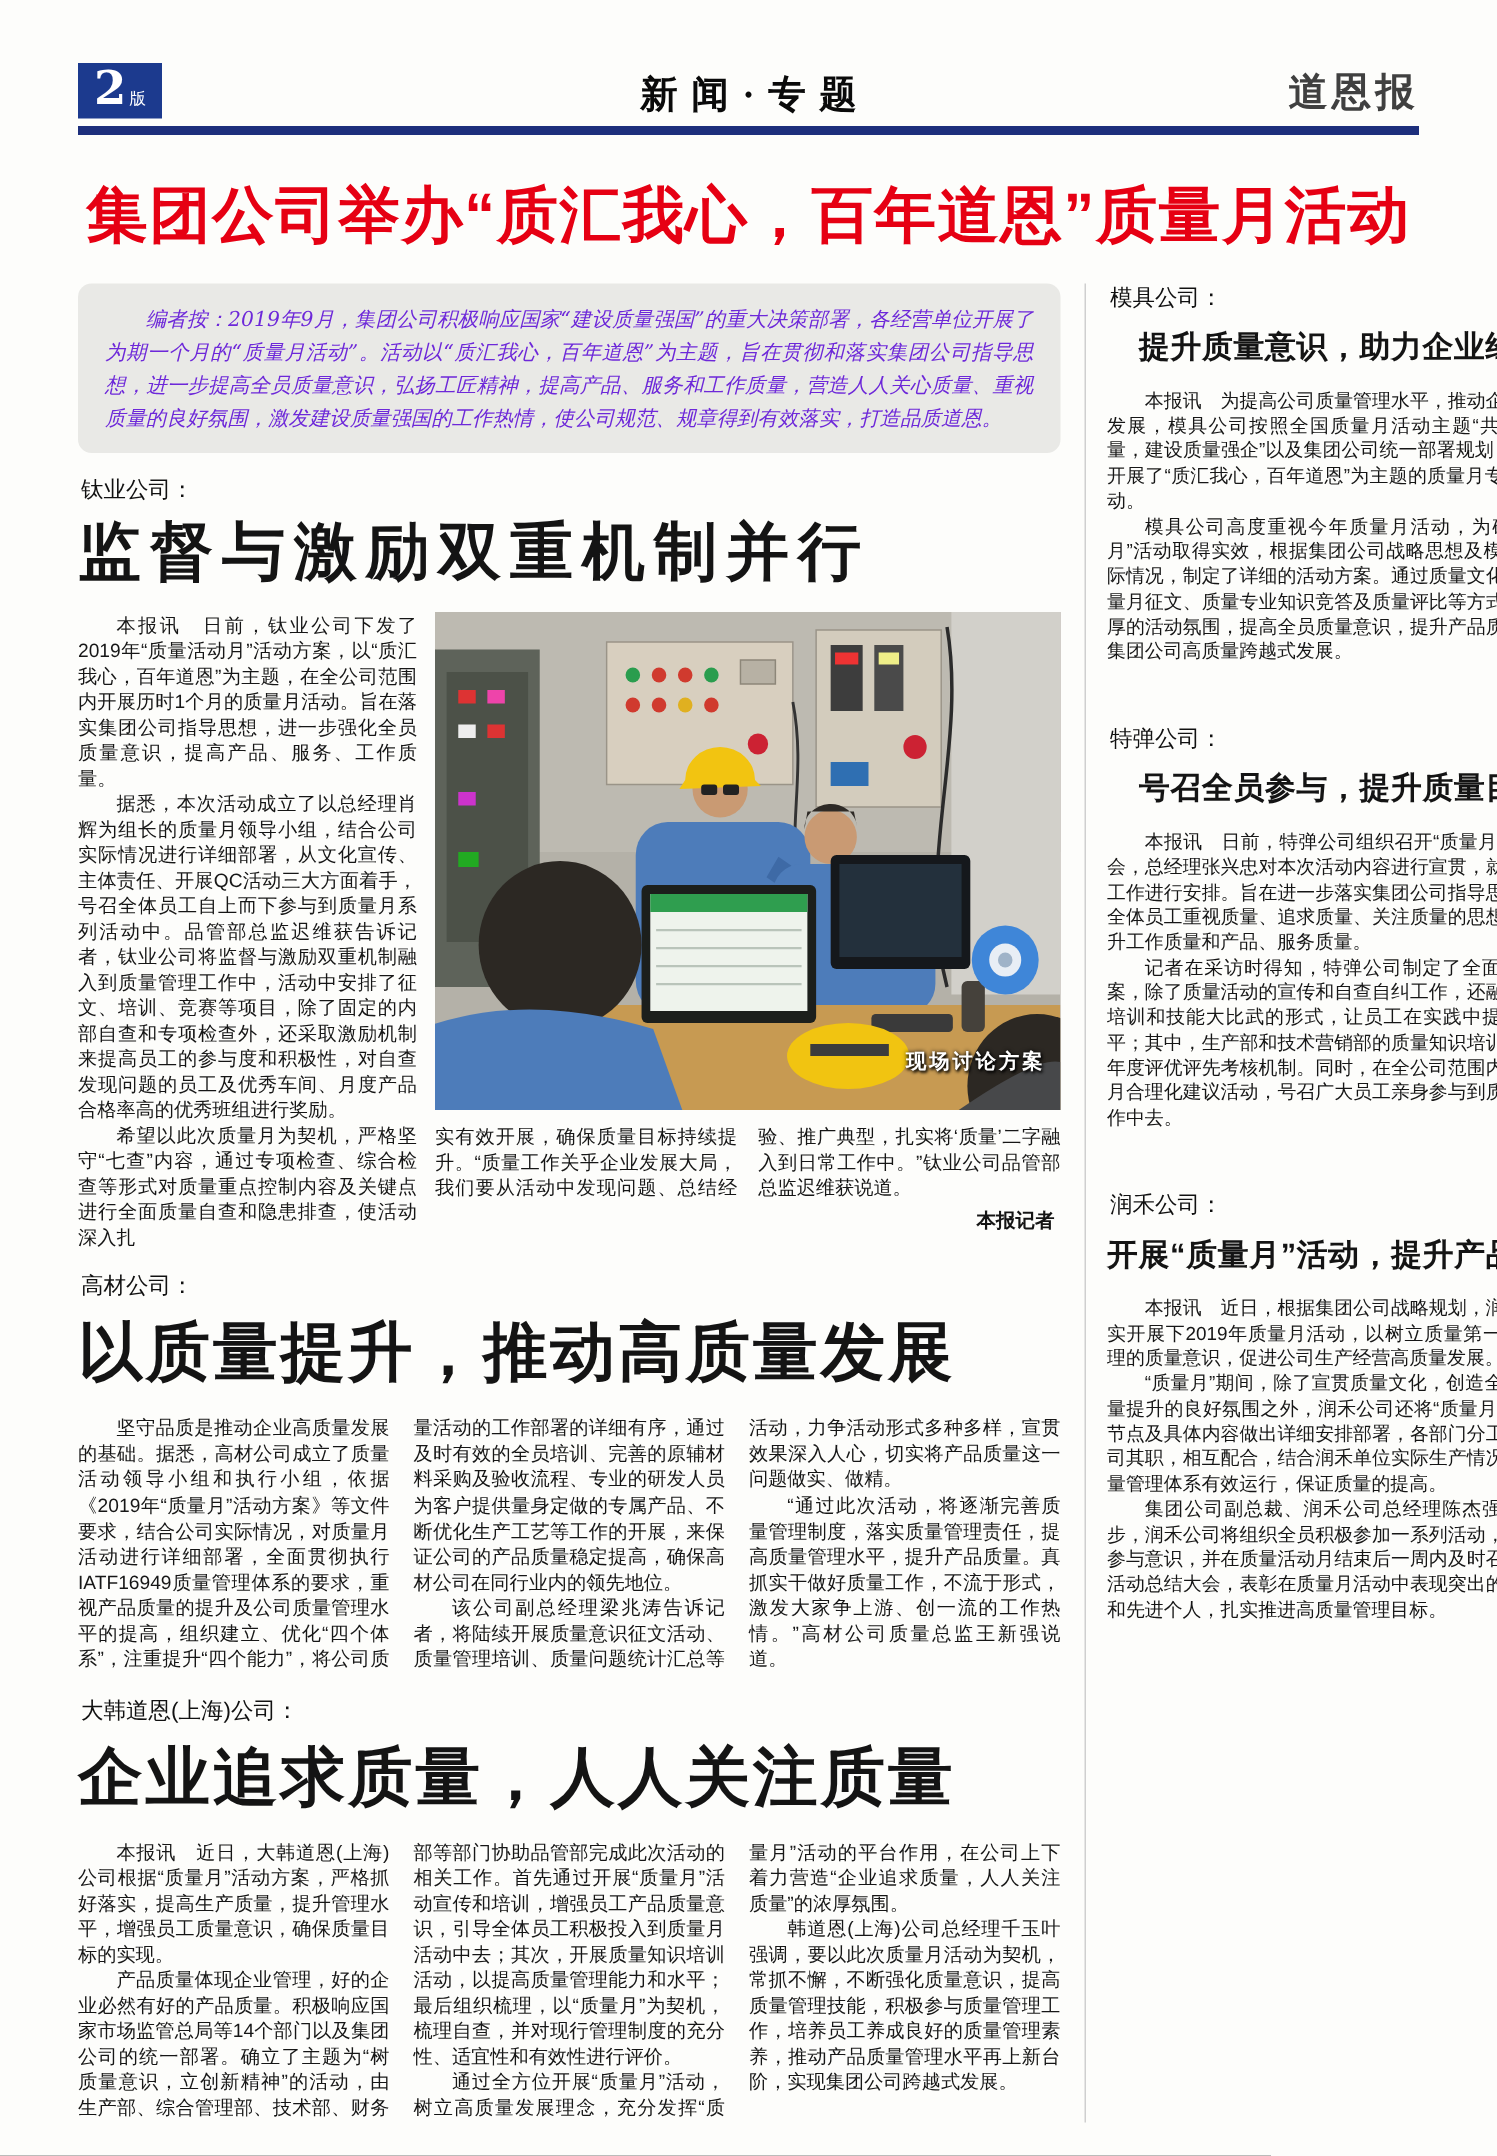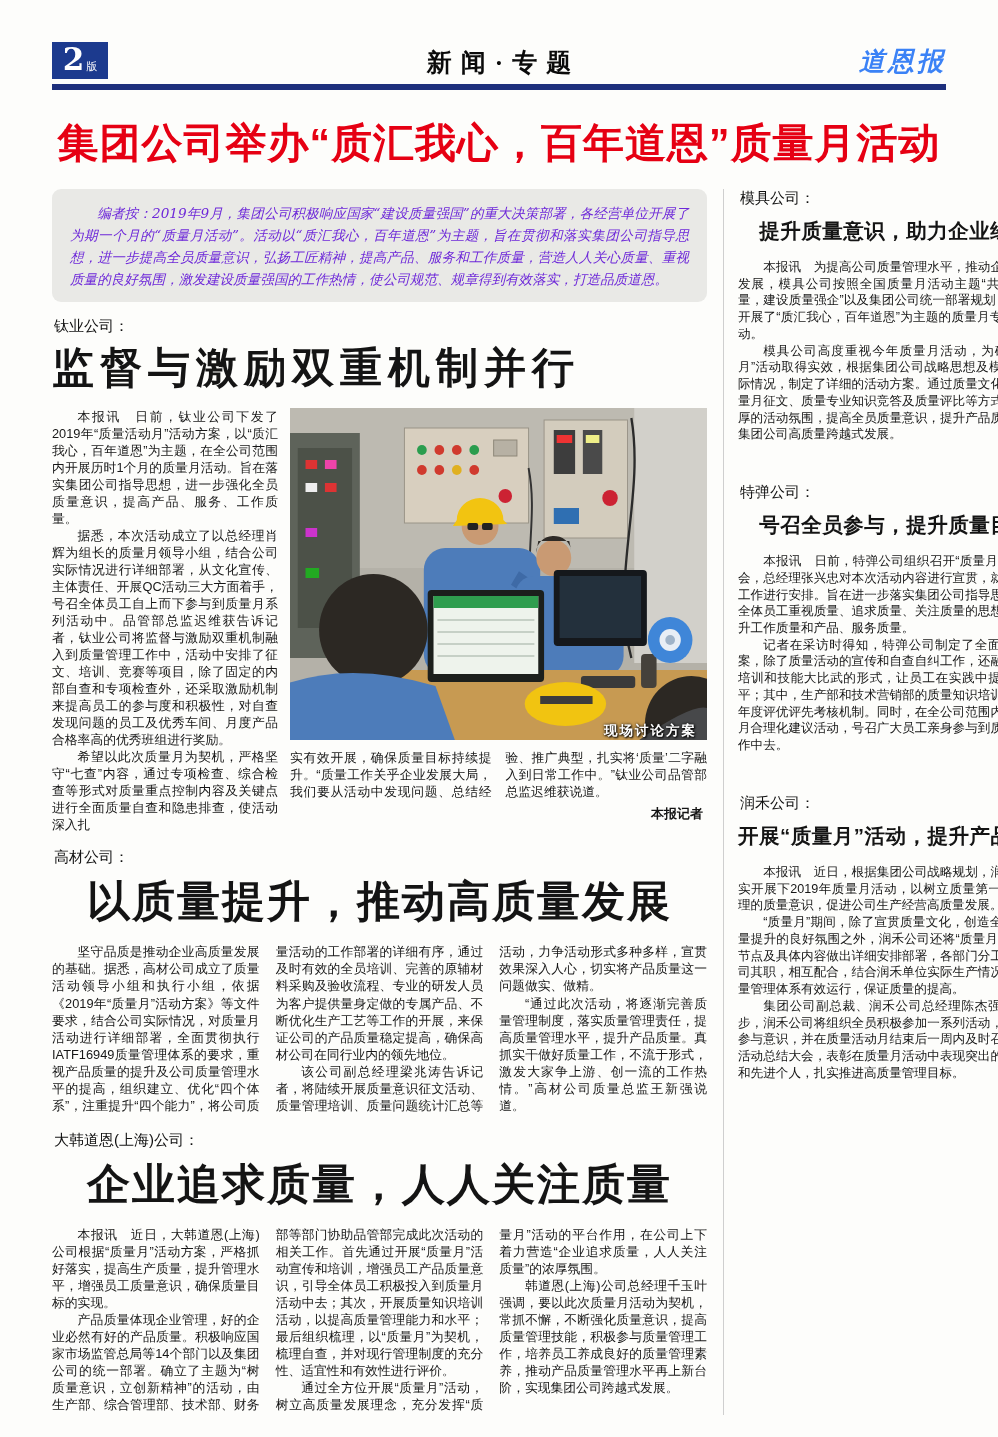--- a/index.html
+++ b/index.html
@@ -11,45 +11,45 @@
   }
   
   .hdr { display:flex; align-items:flex-end; justify-content:space-between;
          border-bottom:6px solid #1d2f7c; padding-bottom:5px; }
   .pagebox { background:#1c3a8e; color:#fff; width:56px; height:37px;
              display:flex; align-items:baseline; justify-content:center; padding-top:2px; }
   .pagebox .num { font-family:"DejaVu Serif",serif; font-size:31px; line-height:1; font-weight:bold; }
   .pagebox .unit { font-size:11px; margin-left:2px; }
   .section-title { font-size:25px; font-weight:bold; letter-spacing:9px; color:#0a0a0a;
                    transform:translateX(20px);font-family:Liberation Serif, serif; }
-  .masthead { font-family:"DejaVu Serif",serif; font-style:italic; font-weight:bold;
-              font-size:26px; color:#3b82f6; letter-spacing:3px; }
+  .masthead { font-family:"DejaVu Serif",serif; font-weight:bold;
+              font-size:26px; color:#404040; letter-spacing:3px; }
   
   .lead { color:#e60013; font-size:41px; font-weight:900; text-align:center;
           margin:26px 0 18px; letter-spacing:1px; white-space:nowrap; }
   
   .layout { display:flex; gap:16px; }
   .main { width:655px; flex:none; }
   .sidebar { flex:1; border-left:1px solid #cfcfcf; padding-left:14px; }
   
   .note { background:#e9e9e6; border-radius:9px; padding:13px 18px 12px;
           font-family:"DejaVu Serif",serif; font-style:italic; font-size:13.6px;
           line-height:1.62; color:#6d28d9; text-indent:2em; text-align:justify; }
   
   .company { font-size:15px; margin:15px 0 0 2px; color:#111; }
   .h-xl { font-size:42px; font-weight:900; text-align:left; letter-spacing:6px;
           margin:4px 0 12px; white-space:nowrap; }
-  .h-xl2 { font-size:43px; font-weight:900; text-align:center; letter-spacing:2px;
+  .h-xl2 { font-size:43px; font-weight:900; text-align:left; letter-spacing:2px;
            margin:6px 0 12px; white-space:nowrap; }
   p.body { font-size:12.8px; line-height:1.33; text-align:justify; text-indent:2em; color:#161616; }
   .taiye-body { display:flex; gap:12px; }
   .t-col { width:226px; flex:none; }
   .t-right { flex:1; display:flex; flex-direction:column; }
   .photo { height:332px; position:relative; overflow:hidden; background:#b3b0a8; }
-  .caption { position:absolute; right:10px; bottom:0; color:#fff; font-size:13.5px;
+  .caption { position:absolute; right:10px; bottom:23px; color:#fff; font-size:13.5px;
              font-weight:bold; letter-spacing:2px;
              text-shadow:0 0 3px #000,1px 1px 2px #000; }
   .cont { column-count:2; column-gap:14px; margin-top:9px; }
   .cont p.body { text-indent:0; }
   .byline { text-align:right; font-size:13px; font-weight:bold; margin-top:5px; padding-right:4px; }
   .cols3 { column-count:3; column-gap:16px; margin-top:2px; position:relative; padding-bottom:2px; }
   
   .side-sec { margin-bottom:14px; }
   .h-side { font-size:20.5px; font-weight:900; text-align:center; margin:9px 0 14px;
             white-space:nowrap; letter-spacing:0.5px; }

